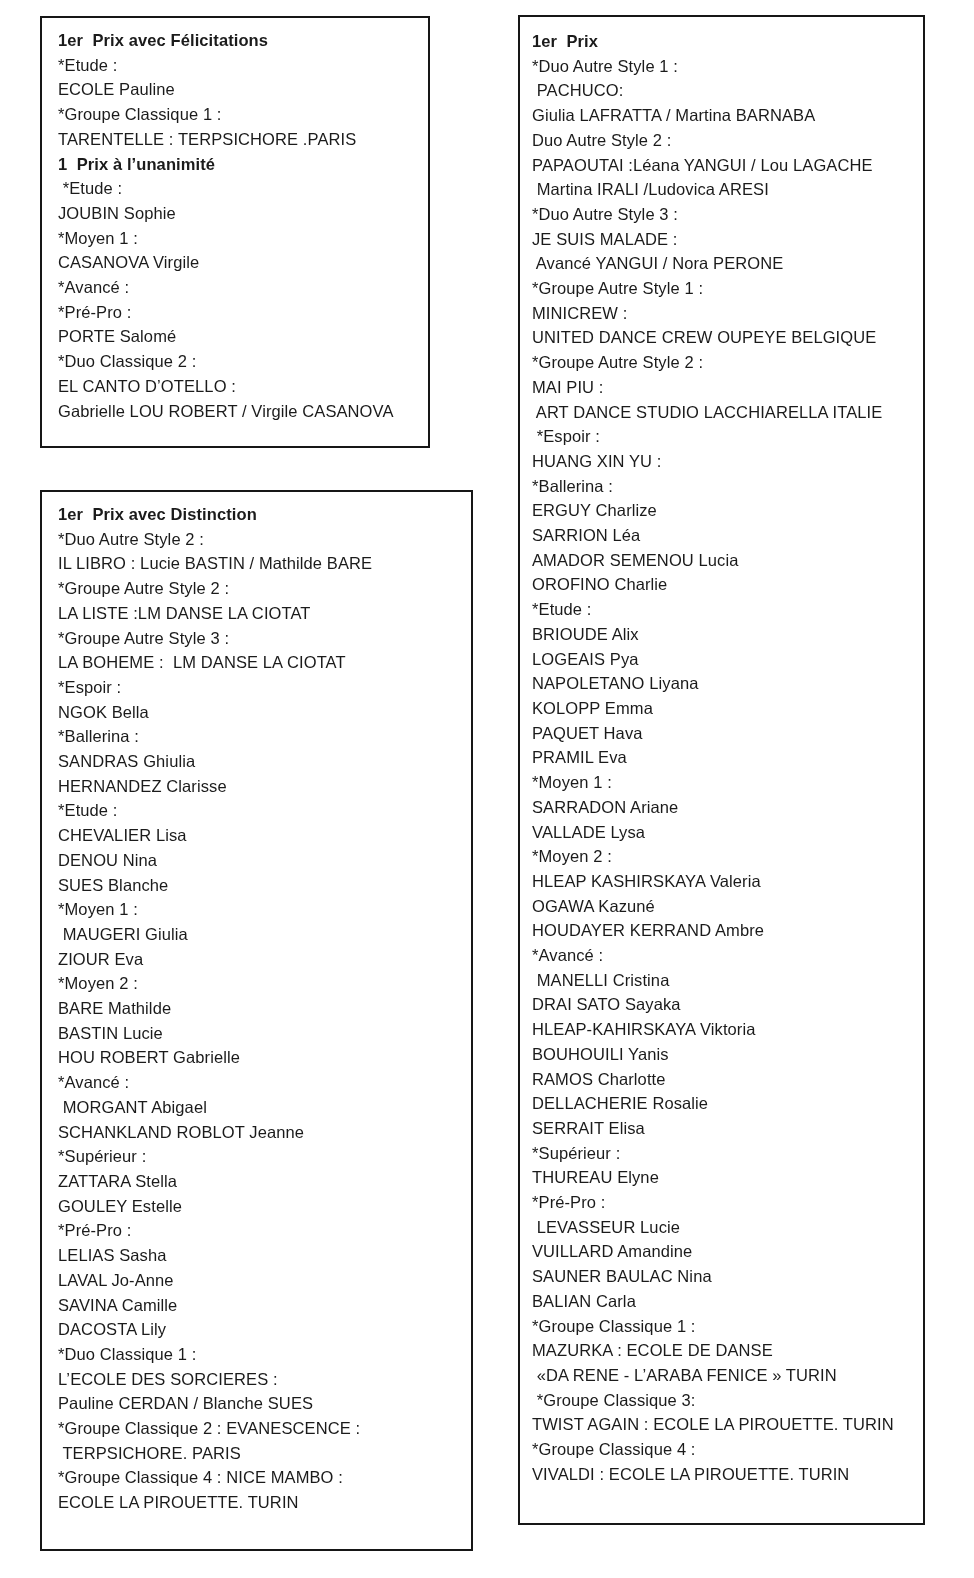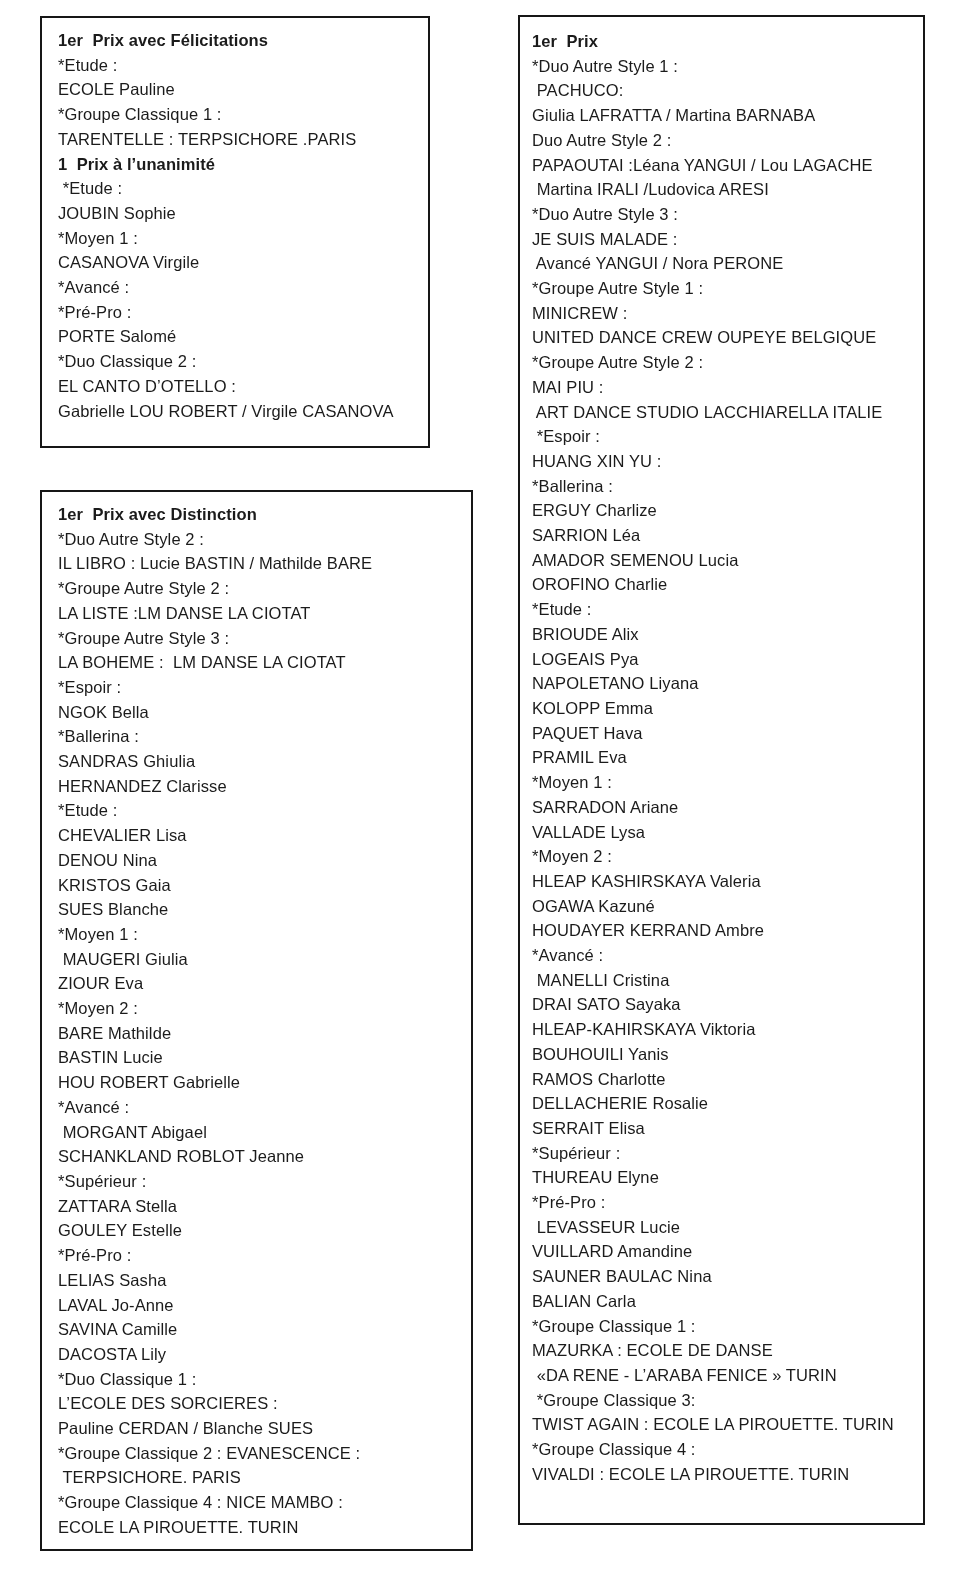--- a/index.html
+++ b/index.html
@@ -84,21 +84,20 @@
       <div class="line">*Groupe Autre Style 3 :</div>
       <div class="line">LA BOHEME :  LM DANSE LA CIOTAT</div>
       <div class="line">*Espoir :</div>
       <div class="line">NGOK Bella</div>
       <div class="line">*Ballerina :</div>
       <div class="line">SANDRAS Ghiulia</div>
       <div class="line">HERNANDEZ Clarisse</div>
       <div class="line">*Etude :</div>
       <div class="line">CHEVALIER Lisa</div>
       <div class="line">DENOU Nina</div>
-      <div class="line">KRISTOS Gaia</div>
       <div class="line">SUES Blanche</div>
       <div class="line">*Moyen 1 :</div>
       <div class="line"> MAUGERI Giulia</div>
       <div class="line">ZIOUR Eva</div>
       <div class="line">*Moyen 2 :</div>
       <div class="line">BARE Mathilde</div>
       <div class="line">BASTIN Lucie</div>
       <div class="line">HOU ROBERT Gabrielle</div>
       <div class="line">*Avancé :</div>
       <div class="line"> MORGANT Abigael</div>

